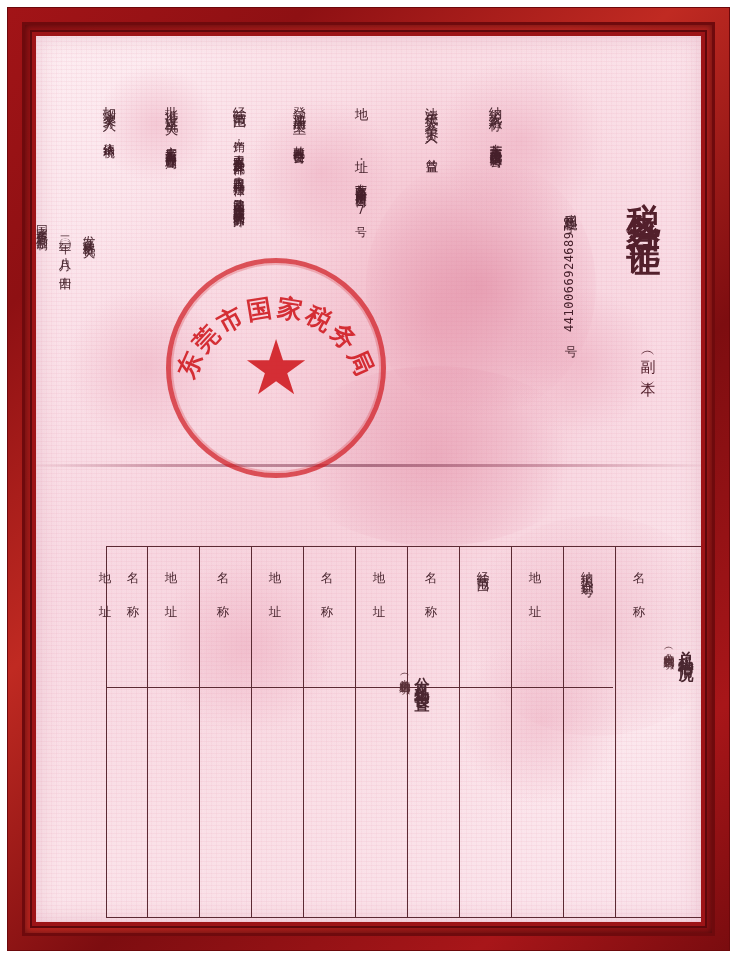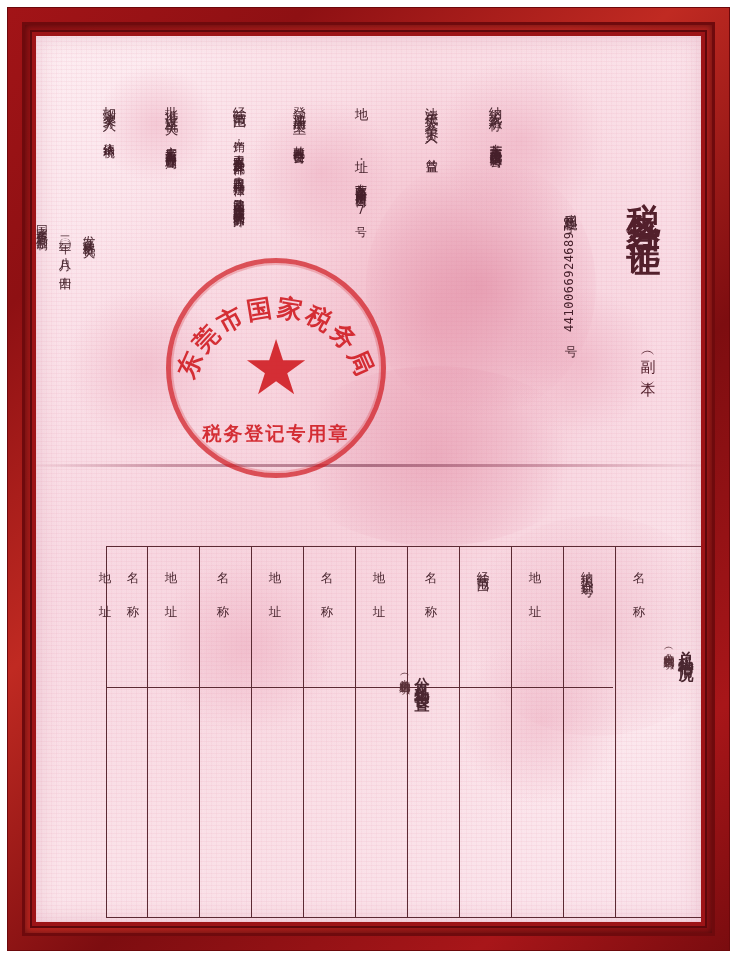--- a/index.html
+++ b/index.html
@@ -327,21 +327,20 @@
     <div class="seal">
       <svg class="seal-arc" viewBox="0 0 210 210">
         <defs>
           <path id="arcpath" d="M 22,120 A 85,85 0 0 1 188,120" fill="none"></path>
         </defs>
         <text>
           <textPath href="#arcpath" startOffset="50%" text-anchor="middle" id="sealArcText">东莞市国家税务局</textPath>
         </text>
       </svg>
       <div class="star">★</div>
-      <div class="seal-bottom">税务登记专用章</div>
     </div>
 
     <div class="table">
 
       <div class="tcol" style="left:508px;"></div>
       <div class="tcol" style="left:456px;"></div>
       <div class="tcol" style="left:404px;"></div>
       <div class="tcol" style="left:352px;"></div>
       <div class="tcol" style="left:300px;"></div>
       <div class="tcol" style="left:248px;"></div>

